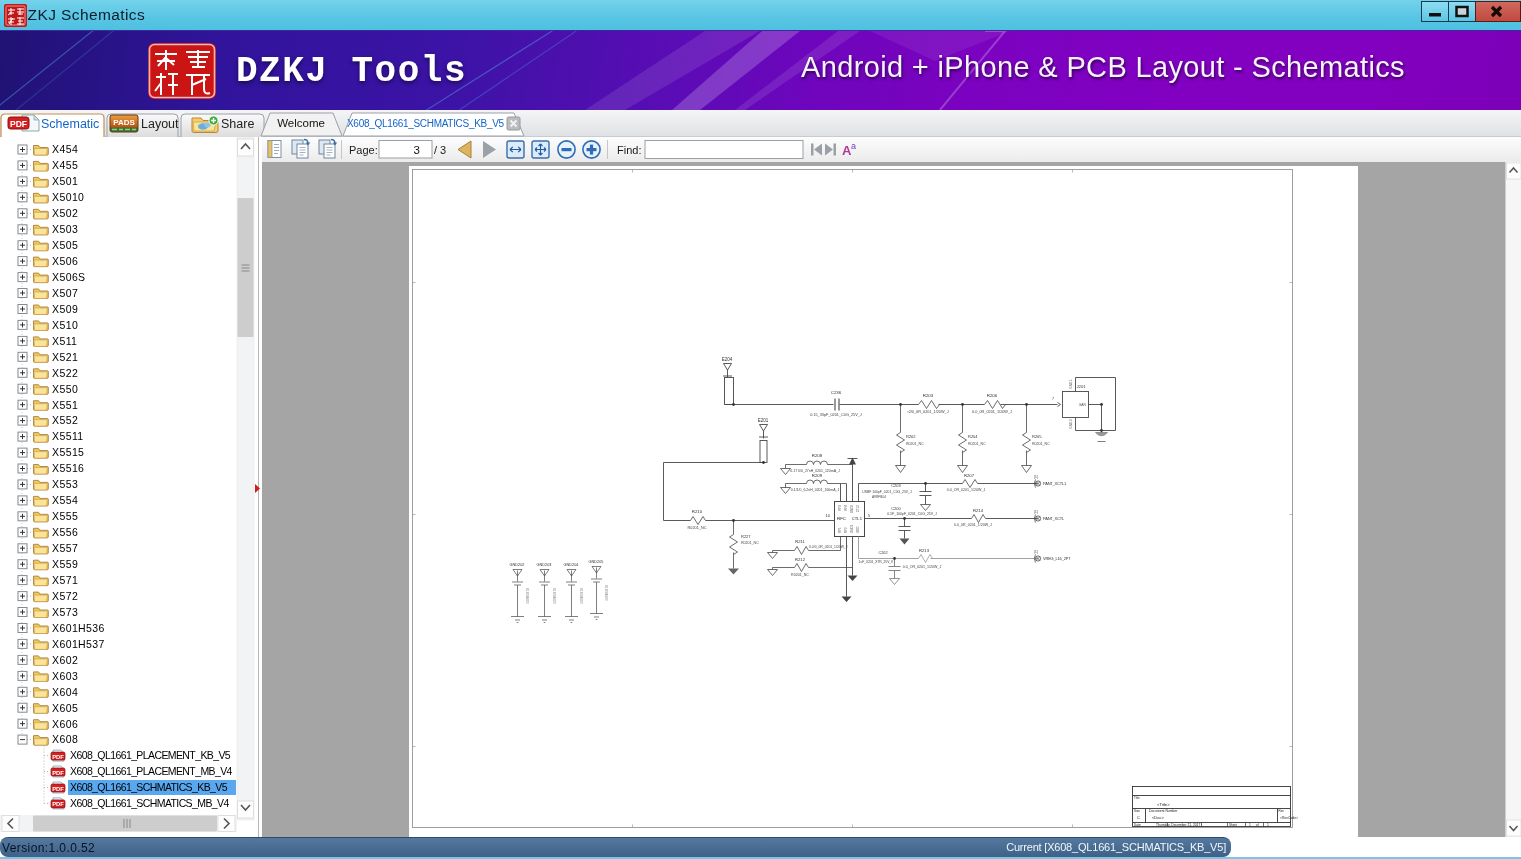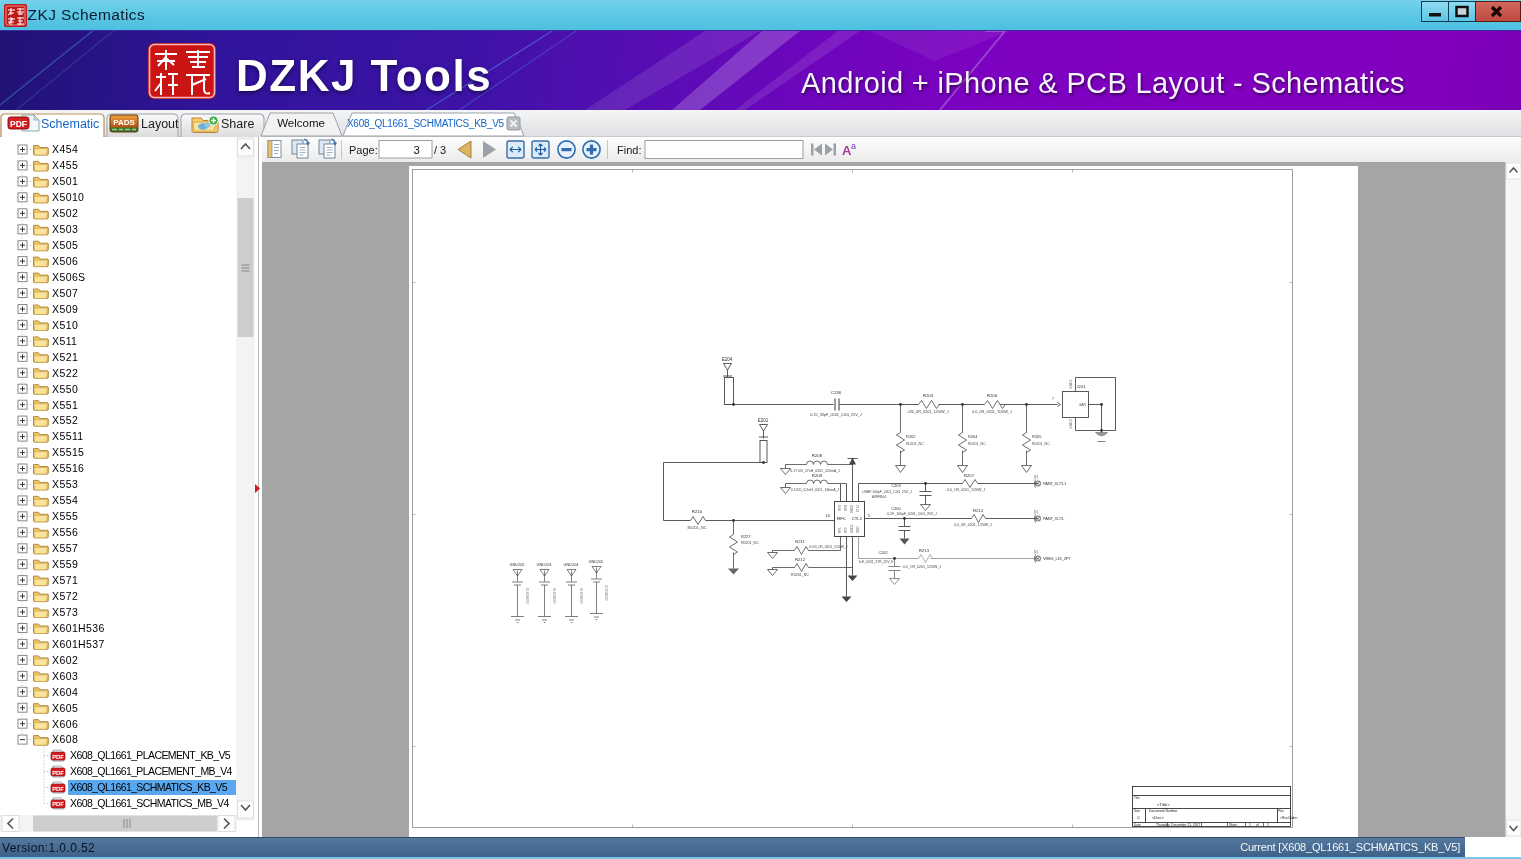--- a/index.html
+++ b/index.html
@@ -4,34 +4,34 @@
 *{margin:0;padding:0;box-sizing:border-box;}
 html,body{width:1521px;height:859px;overflow:hidden;background:#fff;
  font-family:"Liberation Sans",sans-serif;}
 .abs{position:absolute;}
 #titlebar{left:0;top:0;width:1521px;height:31px;
  background:linear-gradient(#74d2ea,#58c5e4 60%,#4fc0e0);
  border-bottom:1px solid #3a2a9a;}
 #titletext{left:16px;top:6px;width:1521px;font-size:15.5px;letter-spacing:0.4px;color:#0c1c2a;}
 #banner{left:0;top:31px;width:1521px;height:79px;overflow:hidden;
  background:linear-gradient(97deg,#201274 0%,#31149c 15%,#3c13a6 30%,#5a0cb5 44%,#6f05bd 54%,#7b02c0 64%,#8200c1 78%,#8200bf 90%,#7c00b8 100%);}
-#dzkj{left:236px;top:20px;font-size:44px;font-weight:bold;color:#fff;letter-spacing:1.5px;
- text-shadow:0 2px 4px rgba(0,0,20,.55);}
+#dzkj{left:236px;top:20px;font-size:36px;font-weight:bold;color:#fff;letter-spacing:1.5px;
+ text-shadow:0 2px 4px rgba(0,0,20,.55);font-family:Liberation Mono, monospace;}
 #slogan{left:801px;top:20px;font-size:29px;color:#f7f3fb;letter-spacing:0.35px;
- text-shadow:1px 2px 3px rgba(30,0,50,.75);margin-top:16px;}
+ text-shadow:1px 2px 3px rgba(30,0,50,.75);}
 #tabrow{left:0;top:110px;width:1521px;height:27px;
  background:linear-gradient(#f4f5f6,#dfe1e4);border-bottom:1px solid #c9cbce;}
 #leftpanel{left:0;top:137px;width:262px;height:700px;background:#fff;text-align:center;}
 #toolbar{left:262px;top:137px;width:1259px;height:26px;
  background:linear-gradient(#fdfdfd,#ebebeb);border-bottom:1px solid #c4c4c4;}
 #viewport{left:262px;top:162px;width:1243px;height:675px;background:#a5a5a5;overflow:hidden;}
 #page{left:147px;top:4px;width:949px;height:671px;background:#fff;}
 #vscroll2{left:1505px;top:162px;width:16px;height:675px;background:#f6f6f6;border-left:1px solid #cfcfcf;}
-#statusbar{left:0;top:837px;width:1465px;height:20px;
- background:linear-gradient(#55799e,#3d6187);border-top:1px solid #2e4a68;}
+#statusbar{left:0;top:837px;width:1231px;height:20px;
+ background:linear-gradient(#55799e,#3d6187);border-top:1px solid #2e4a68;border-radius:8px;}
 #statusbar .v{left:2px;top:3px;font-size:12px;letter-spacing:0.4px;color:#061325;}
 #statusbar .c{right:5px;top:3px;font-size:11px;letter-spacing:-0.2px;color:#f2f6fa;}
 #strip{left:0;top:857px;width:1521px;height:2px;background:#79c6e8;}
 .winbtn{top:1px;height:21px;border:1px solid #123a50;background:linear-gradient(#8edcf2,#5cc6e4);}
 text{font-family:"Liberation Sans",sans-serif;}
 </style></head>
 <body>
 
 <div id="titlebar" class="abs"></div>
 <div id="titletext" class="abs">DZKJ Schematics</div>

